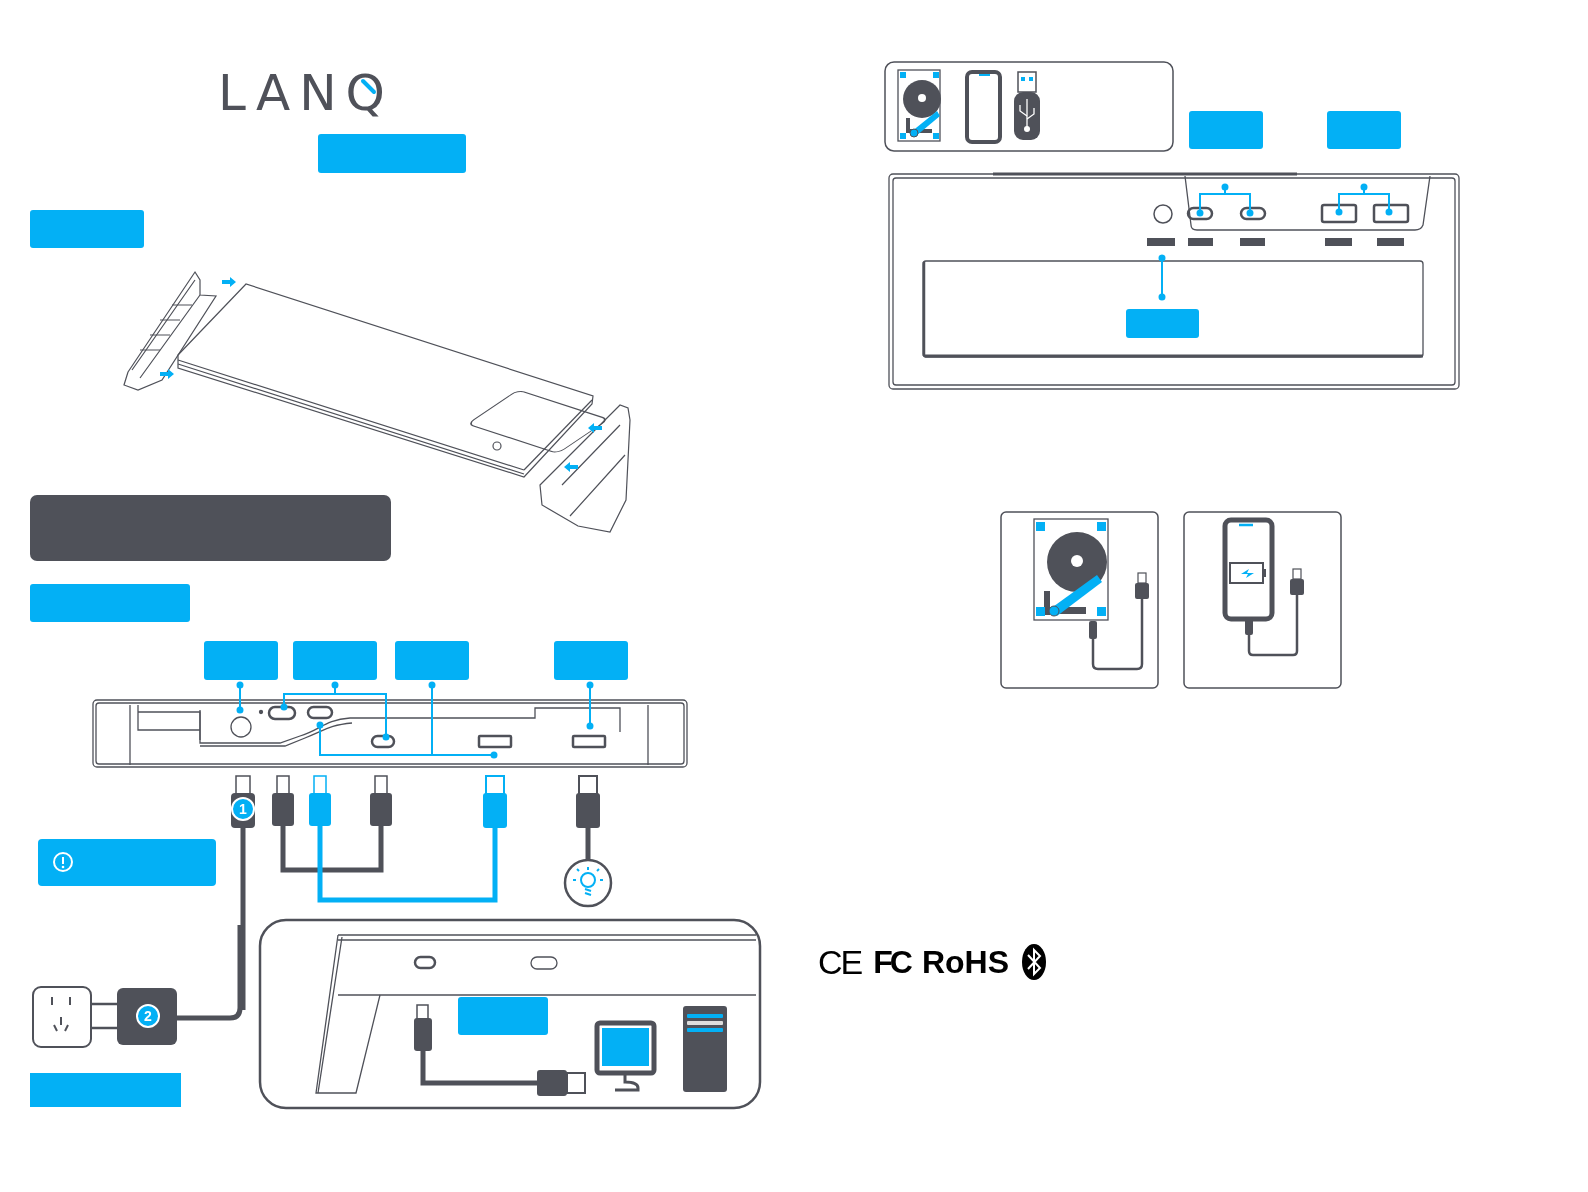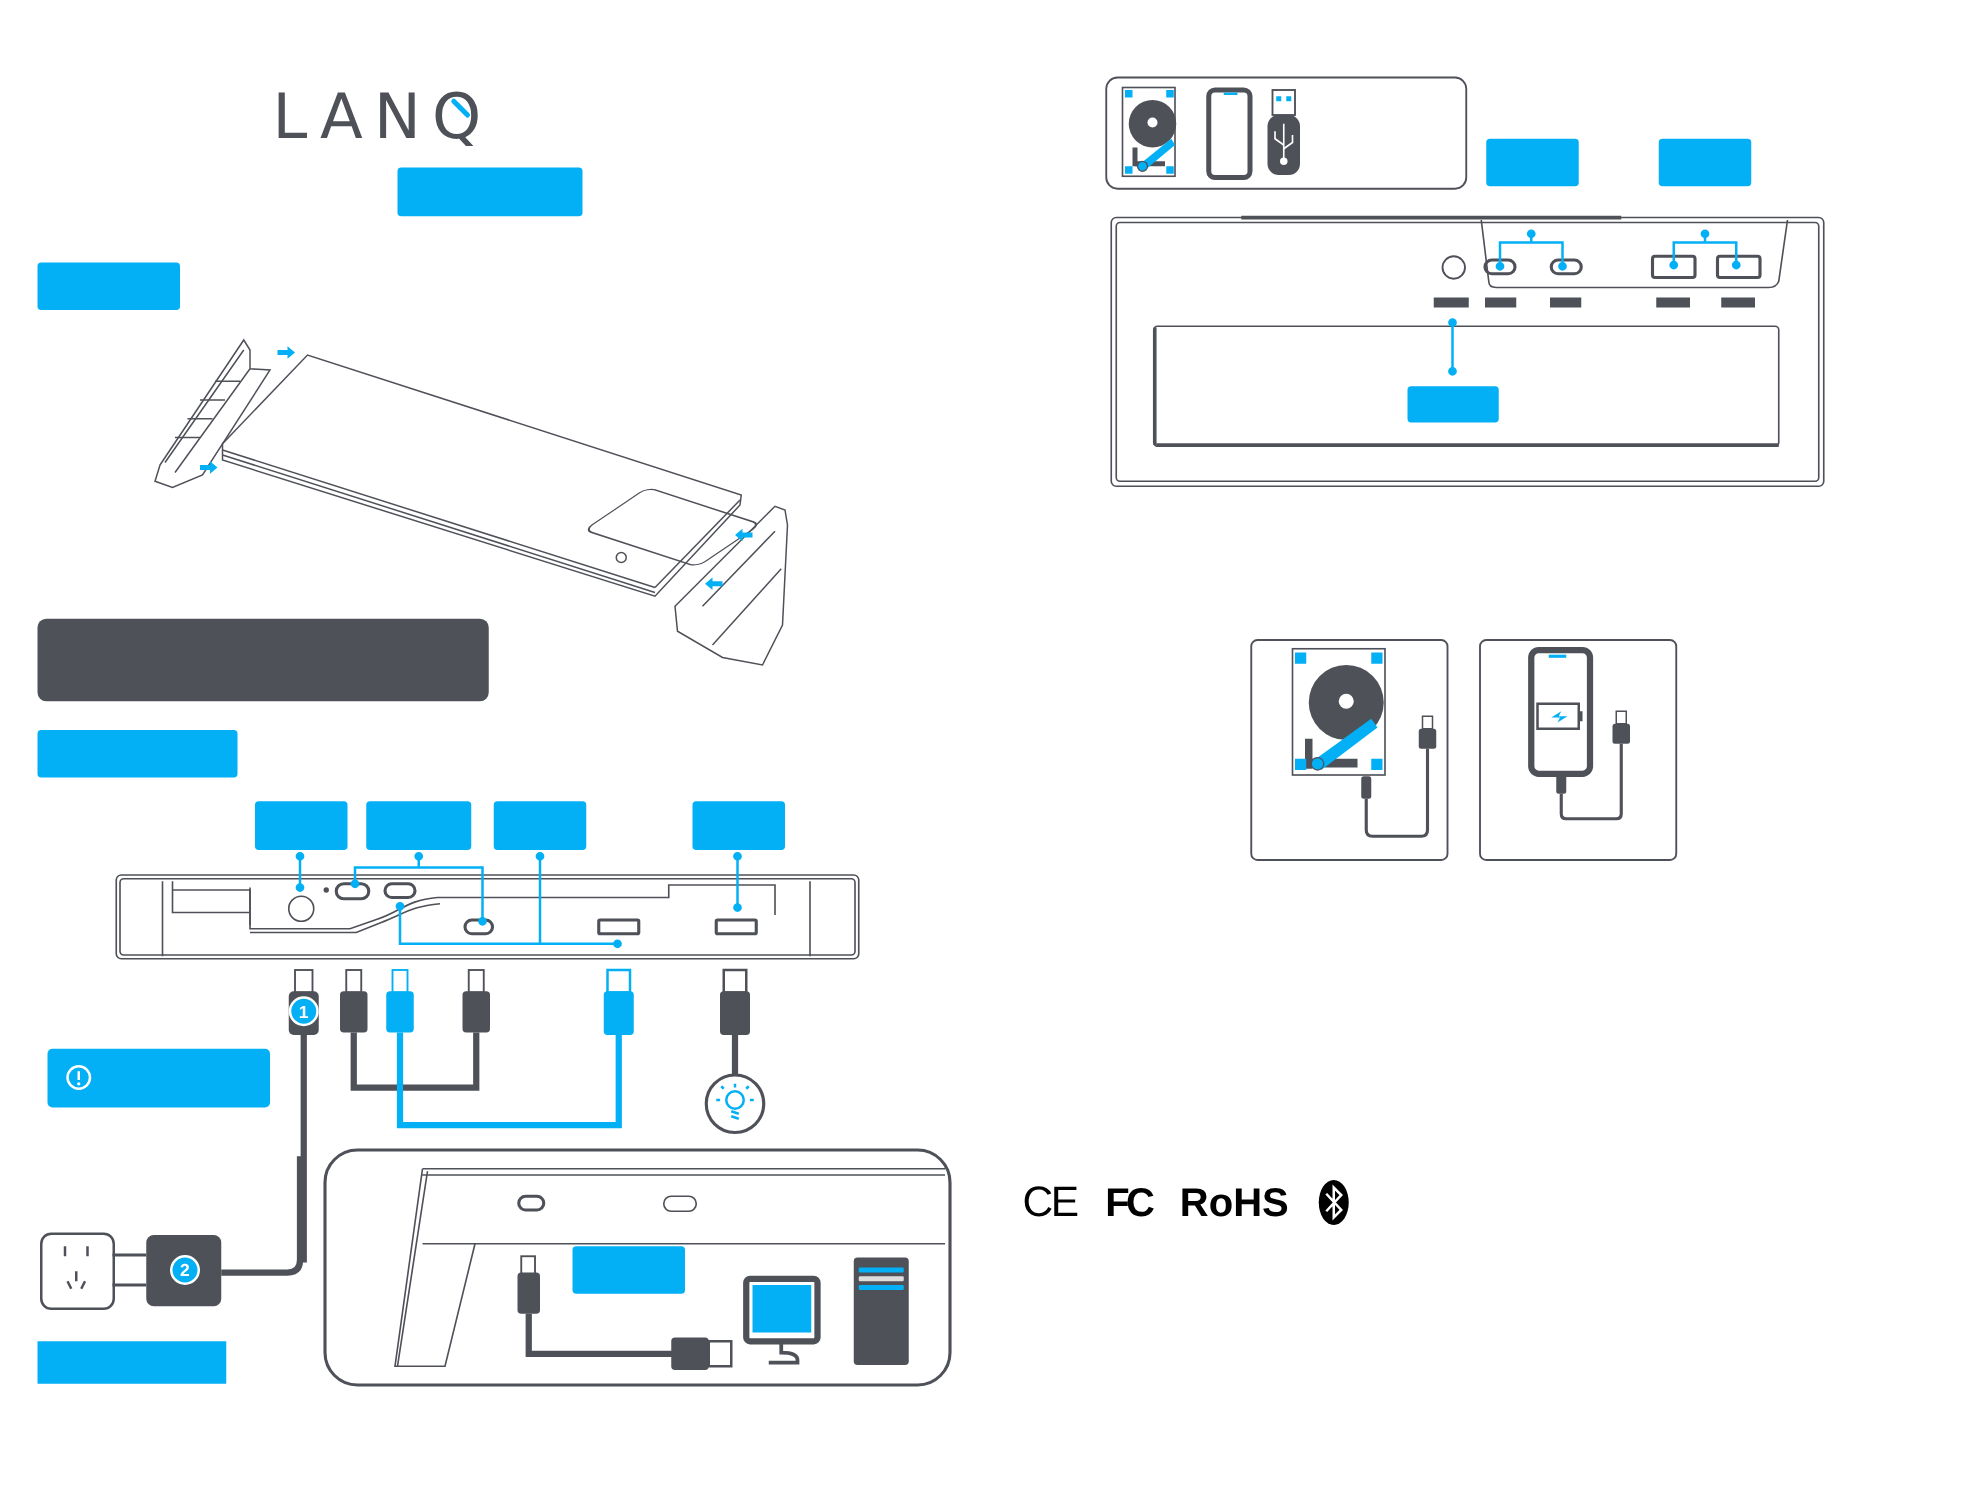--- a/index.html
+++ b/index.html
@@ -3,21 +3,21 @@
 <meta charset="utf-8">
 <style>
   html,body{margin:0;padding:0;background:#fff;}
   body{width:1588px;height:1192px;position:relative;overflow:hidden;font-family:"Liberation Sans",sans-serif;}
   .abs{position:absolute;}
   .blue{background:#03b0f5;}
   .lbl{position:absolute;background:#03b0f5;border-radius:3px;}
   .dark{background:#4f5159;}
   svg{position:absolute;overflow:visible;}
   .logo{position:absolute;left:218px;top:64px;font-size:50px;letter-spacing:9px;color:#4f5159;font-weight:400;font-family:"DejaVu Sans",sans-serif;}
-  .cert{position:absolute;left:818px;top:940px;height:44px;display:flex;align-items:center;gap:23px;color:#000;font-family:"Liberation Sans",sans-serif;font-weight:bold;font-size:32px;}
+  .cert{position:absolute;left:818px;top:940px;height:44px;display:flex;align-items:center;gap:12px;color:#000;font-family:"Liberation Sans",sans-serif;font-weight:bold;font-size:32px;}
   .cert span{display:inline-block;}
   .badge-num{position:absolute;width:20px;height:20px;border-radius:50%;background:#03b0f5;border:2px solid #fff;color:#fff;font-size:14px;font-weight:bold;text-align:center;line-height:20px;}
 </style>
 </head>
 <body>
 
 <div class="logo">
   <span>LANQ</span>
 </div>
 <svg style="left:360px;top:78px;width:20px;height:20px;">

